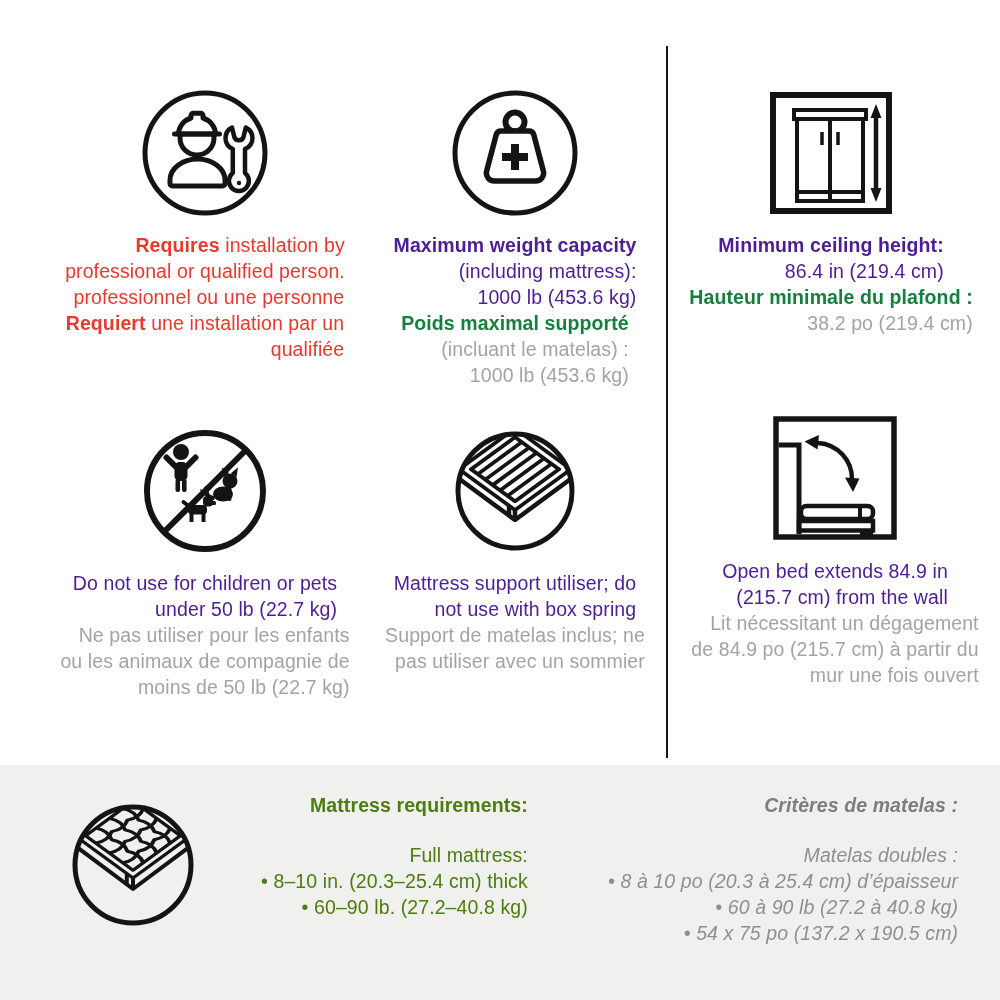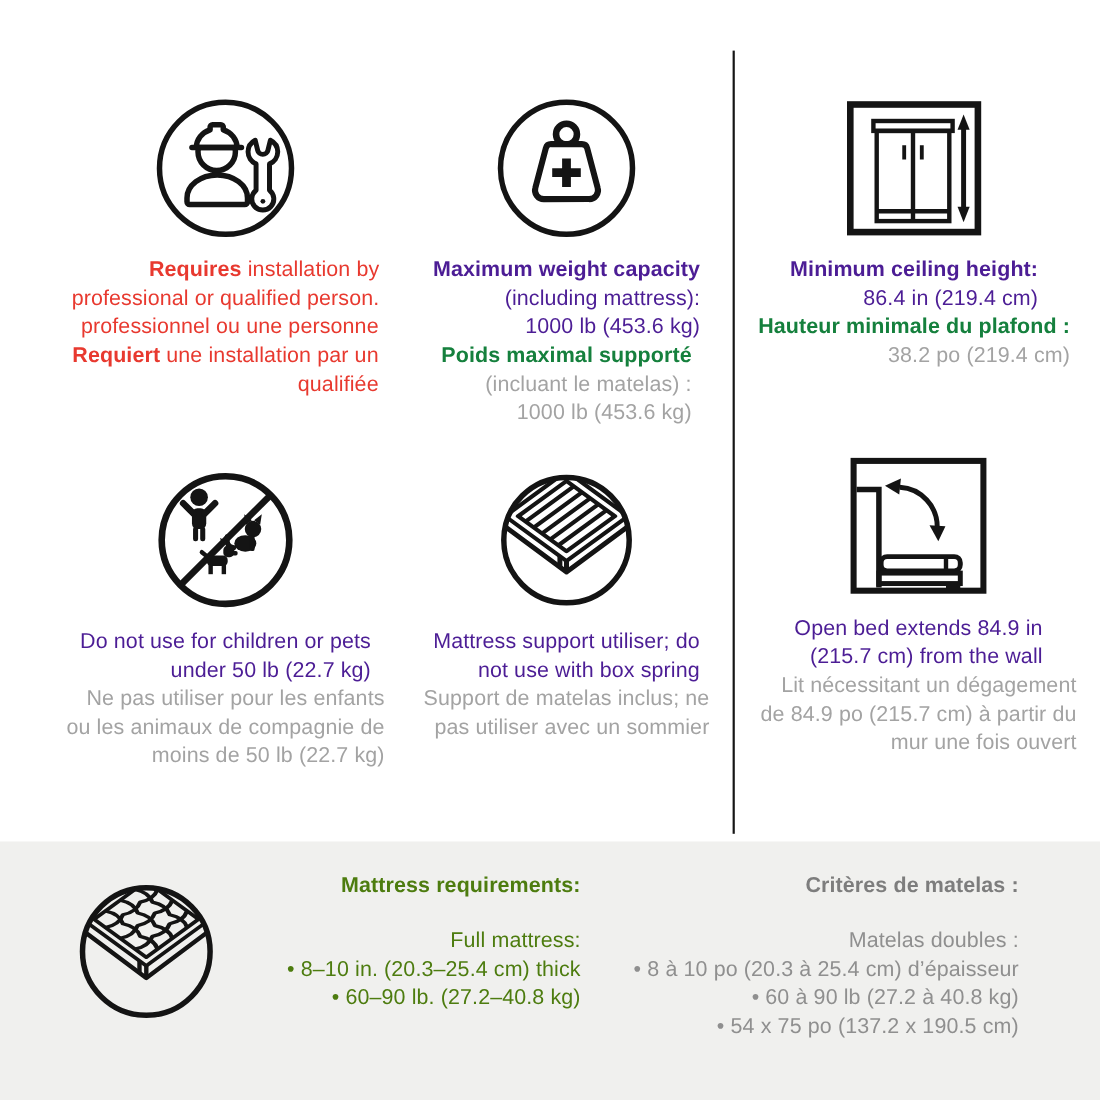--- a/index.html
+++ b/index.html
@@ -13,21 +13,21 @@
   .ln{font-size:19.5px;line-height:26px;letter-spacing:0.1px;white-space:nowrap;text-align:right;}
   .b{font-weight:700;}
   .red{color:#e8392f;}
   .black{color:#4c1d95;}
   .gray{color:#a3a3a3;}
   .grayb{color:#15803d;font-weight:700;}
   .panel{position:absolute;left:0;top:765px;width:1000px;height:235px;background:#f0f0ee;}
   .panel-icon{position:absolute;left:66px;top:33px;}
   .col{position:absolute;text-align:left;}
   .col-en{left:242px;top:27px;color:#4d7c0f;margin-left:19px;}
-  .col-fr{left:576px;top:27px;color:#8f8f8f;}
+  .col-fr{left:608px;top:27px;color:#8f8f8f;font-style:italic;}
   .col .hd{font-weight:700;}
   .col-fr .hd{color:#7d7d7d;}
   .sub{margin-top:24px;}
   svg{display:block;}
 </style>
 </head>
 <body>
 
 <div class="stage">
 

